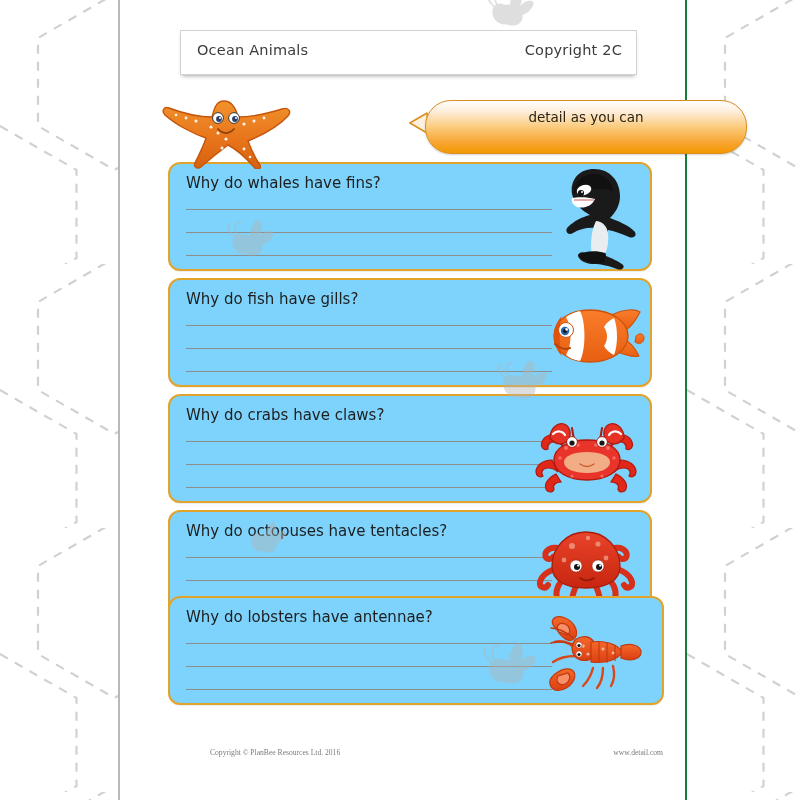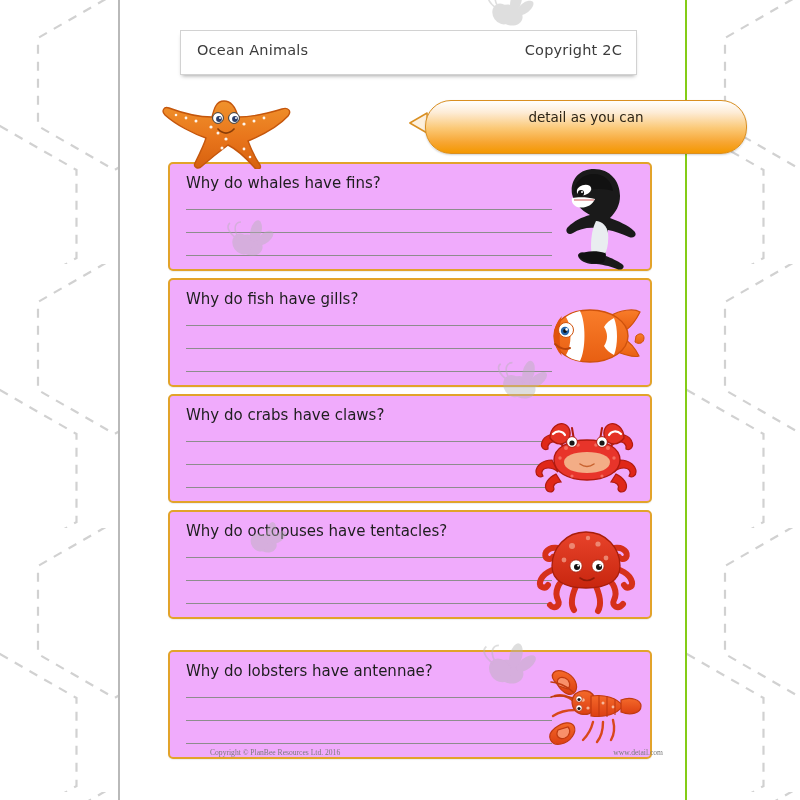--- a/index.html
+++ b/index.html
@@ -11,21 +11,21 @@
   }
 
   
   #canvas{position:absolute;inset:0;width:800px;height:800px;overflow:hidden;background:#fff;}
   #hexwash{position:absolute;inset:0;z-index:1;pointer-events:none;opacity:.85;}
 
   
   #page{
     position:absolute;left:118px;top:0;width:565px;height:800px;
     background:#ffffff;z-index:2;
-    border-left:2px solid #b9b9b9;border-right:2px solid #84cc16;
+    border-left:2px solid #b9b9b9;border-right:2px solid #15803d;
     box-shadow:0 0 0 0 rgba(0,0,0,0);
   }
   #page-content{position:absolute;inset:0;z-index:3;}
 
   
   .header-box{
     position:absolute;left:60px;top:30px;width:455px;height:43px;
     background:#ffffff;border:1px solid #d2d2d2;
     box-shadow:0 3px 4px -2px rgba(0,0,0,.35);
     z-index:4;
@@ -63,21 +63,21 @@
     text-align:center;font-size:13.5px;line-height:18px;color:#2c2416;
     font-family:"DejaVu Sans", sans-serif;
   }
   .bubble-tail{
     position:absolute;left:-17px;top:11px;width:20px;height:22px;z-index:6;
   }
 
   
   .qbox{
     position:absolute;left:48px;width:480px;height:105px;
-    border:2.2px solid #e2a32a;border-radius:5px;background:#f0abfc;
+    border:2.2px solid #e2a32a;border-radius:12px;background:#7dd3fc;
     z-index:5;
     box-shadow:0 1px 1px rgba(0,0,0,.07);
   }
   .qtext{
     position:absolute;left:16px;top:10px;
     font-size:15px;color:#1e1e1e;white-space:nowrap;
     font-family:"DejaVu Sans", sans-serif;
   }
   .qline{position:absolute;left:16px;width:366px;height:0;border-bottom:1.1px solid #8d8d8d;}
 
@@ -298,21 +298,21 @@
           <circle cx="46" cy="42" r="6.2" fill="#fff" stroke="#a81e0a" stroke-width=".9"></circle>
           <circle cx="68" cy="42" r="6.2" fill="#fff" stroke="#a81e0a" stroke-width=".9"></circle>
           <circle cx="47" cy="43" r="3" fill="#141414"></circle>
           <circle cx="69" cy="43" r="3" fill="#141414"></circle>
           <circle cx="48.2" cy="41.6" r="1.1" fill="#fff"></circle>
           <circle cx="70.2" cy="41.6" r="1.1" fill="#fff"></circle>
           <path d="M50 54 Q57 59 64 54" fill="none" stroke="#8f1b08" stroke-width="1.6" stroke-linecap="round"></path>
         </svg>
       </div>
 
-      <div class="qbox" style="top:650px;">
+      <div class="qbox" style="top:596px;padding-left:12px;">
         <div class="qtext">Why do lobsters have antennae?</div>
         <div class="qline" style="top:45px;"></div>
         <div class="qline" style="top:68px;"></div>
         <div class="qline" style="top:91px;"></div>
 
         <svg class="art" style="left:355px;top:14px;" width="120" height="86" viewBox="0 0 120 86">
           <defs>
             <linearGradient id="lobG" x1="0" y1="0" x2="0" y2="1">
               <stop offset="0%" stop-color="#f4692a"></stop>
               <stop offset="100%" stop-color="#dc3f12"></stop>

